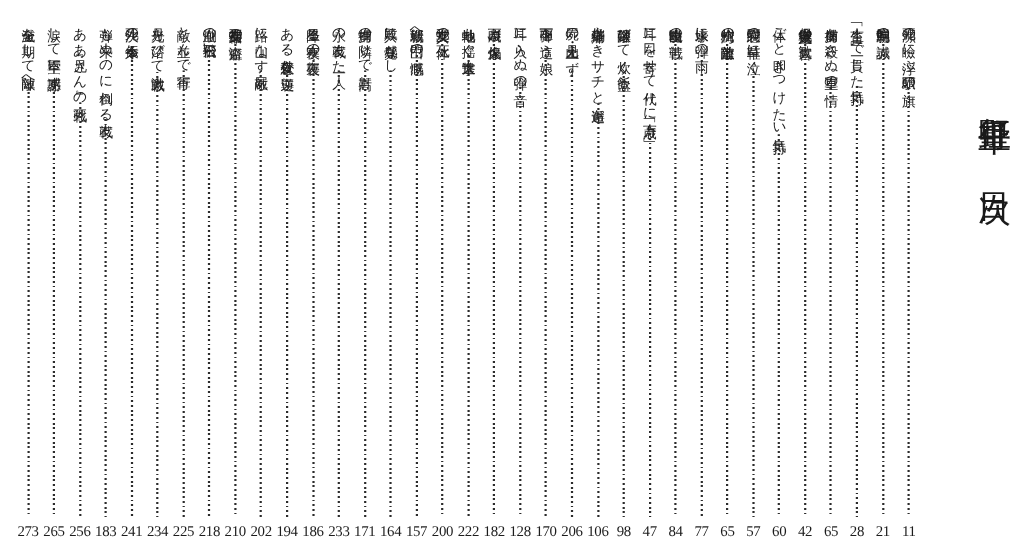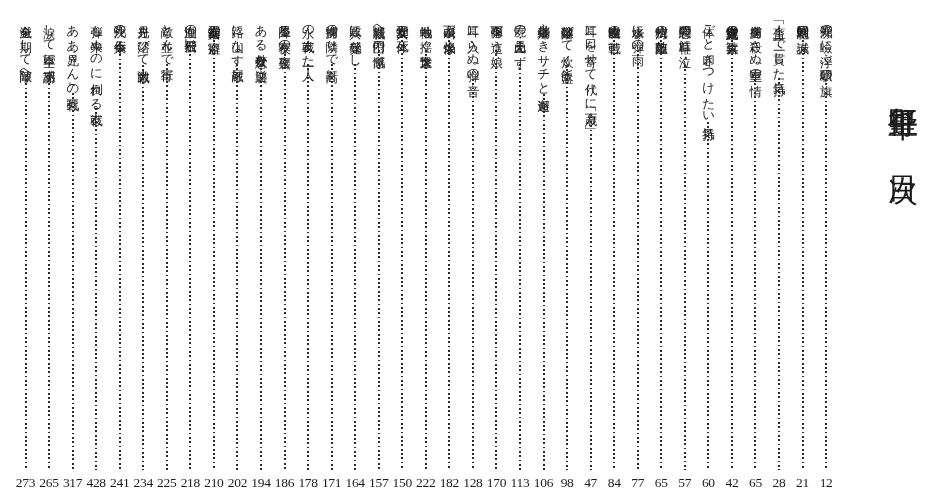--- a/index.html
+++ b/index.html
@@ -84,21 +84,21 @@
 
 <div class="book-title-block">
   <div class="vtext-large">征野千里</div>
   <div class="vtext-large">目次</div>
 </div>
 
 <div class="toc" id="toc">
   <div class="entry">
     <div class="entry-title">瀕死の瞼に浮ぶ駅頭の旗</div>
     <div class="leader"></div>
-    <div class="page-num">12</div>
+    <div class="page-num">11</div>
   </div>
 
   <div class="entry">
     <div class="entry-title">朝鮮同胞の赤誠</div>
     <div class="leader"></div>
     <div class="page-num">21</div>
   </div>
 
   <div class="entry">
     <div class="entry-title">「畜生！」で一貫した気持</div>
@@ -162,21 +162,21 @@
 
   <div class="entry">
     <div class="entry-title">繃帯痛々しきサチと邂逅</div>
     <div class="leader"></div>
     <div class="page-num">106</div>
   </div>
 
   <div class="entry">
     <div class="entry-title">屍の山・土見えず</div>
     <div class="leader"></div>
-    <div class="page-num">113</div>
+    <div class="page-num">206</div>
   </div>
 
   <div class="entry">
     <div class="entry-title">弾雨下を這う娘</div>
     <div class="leader"></div>
     <div class="page-num">170</div>
   </div>
 
   <div class="entry">
     <div class="entry-title">耳に入らぬ弾の音</div>
@@ -192,21 +192,21 @@
 
   <div class="entry">
     <div class="entry-title">地軸も揺ぐ大進撃</div>
     <div class="leader"></div>
     <div class="page-num">222</div>
   </div>
 
   <div class="entry">
     <div class="entry-title">女支那兵の死体</div>
     <div class="leader"></div>
-    <div class="page-num">150</div>
+    <div class="page-num">200</div>
   </div>
 
   <div class="entry">
     <div class="entry-title">新戦場へ門出の感慨</div>
     <div class="leader"></div>
     <div class="page-num">157</div>
   </div>
 
   <div class="entry">
     <div class="entry-title">敗兵に感覚なし</div>
@@ -216,21 +216,21 @@
 
   <div class="entry">
     <div class="entry-title">捕虜の隣りで高鼾</div>
     <div class="leader"></div>
     <div class="page-num">171</div>
   </div>
 
   <div class="entry">
     <div class="entry-title">永の戦友また一人</div>
     <div class="leader"></div>
-    <div class="page-num">178</div>
+    <div class="page-num">233</div>
   </div>
 
   <div class="entry">
     <div class="entry-title">星降る寒夜の夜襲</div>
     <div class="leader"></div>
     <div class="page-num">186</div>
   </div>
 
   <div class="entry">
     <div class="entry-title">ある夜意外な逆襲</div>
@@ -270,27 +270,27 @@
 
   <div class="entry">
     <div class="entry-title">決死の伝令来る</div>
     <div class="leader"></div>
     <div class="page-num">241</div>
   </div>
 
   <div class="entry">
     <div class="entry-title">弾も来ぬのに倒れる戦友</div>
     <div class="leader"></div>
-    <div class="page-num">428</div>
+    <div class="page-num">183</div>
   </div>
 
   <div class="entry">
     <div class="entry-title">ああ『兄さん』の戦死</div>
     <div class="leader"></div>
-    <div class="page-num">317</div>
+    <div class="page-num">256</div>
   </div>
 
   <div class="entry">
     <div class="entry-title">涙して空軍に感謝す</div>
     <div class="leader"></div>
     <div class="page-num">265</div>
   </div>
 
   <div class="entry">
     <div class="entry-title">全滅を期して敵陣へ</div>

